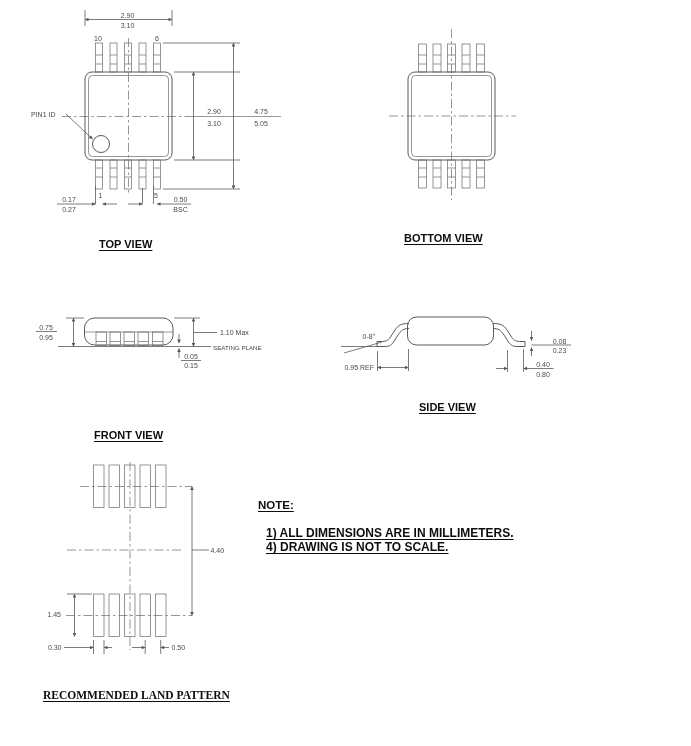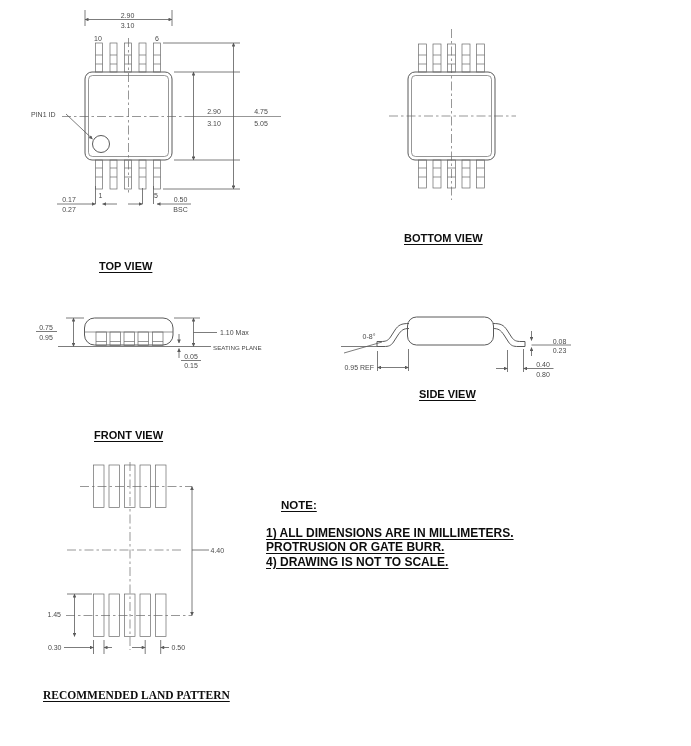--- a/index.html
+++ b/index.html
@@ -257,26 +257,25 @@
     <g>
       <line class="dm" x1="145.2" y1="640" x2="145.2" y2="654"></line>
       <line class="dm" x1="160.7" y1="640" x2="160.7" y2="654"></line>
       <line class="dm" x1="132" y1="647.5" x2="145.2" y2="647.5" marker-end="url(#arw)"></line>
       <line class="dm" x1="160.7" y1="647.5" x2="169" y2="647.5" marker-start="url(#arw)"></line>
       <text class="d ds" x="171.5" y="650">0.50</text>
     </g>
   </g>
 </svg>
 
-<div class="ttl" style="left:99px;top:260px;">TOP VIEW</div>
+<div class="ttl" style="left:99px;top:238px;">TOP VIEW</div>
 <div class="ttl" style="left:404px;top:232px;">BOTTOM VIEW</div>
 <div class="ttl" style="left:94px;top:423px;margin-top:6px;">FRONT VIEW</div>
-<div class="ttl" style="left:419px;top:388px;">SIDE VIEW</div>
+<div class="ttl" style="left:419px;top:401px;">SIDE VIEW</div>
 <div class="note-head" style="left:43px;top:689px;font-family:Liberation Serif, serif;">RECOMMENDED LAND PATTERN</div>
 
-<div class="note-head" style="left:281px;top:499px;">NOTE:</div>
+<div class="note-head" style="left:258px;top:499px;">NOTE:</div>
 <div class="notes" style="left:266px;top:526px;">
   <div>1) ALL DIMENSIONS ARE IN MILLIMETERS.</div>
-  <div>PROTRUSION OR GATE BURR.</div>
   <div>4) DRAWING IS NOT TO SCALE.</div>
 </div>
 
 </div>
 
 </body></html>

